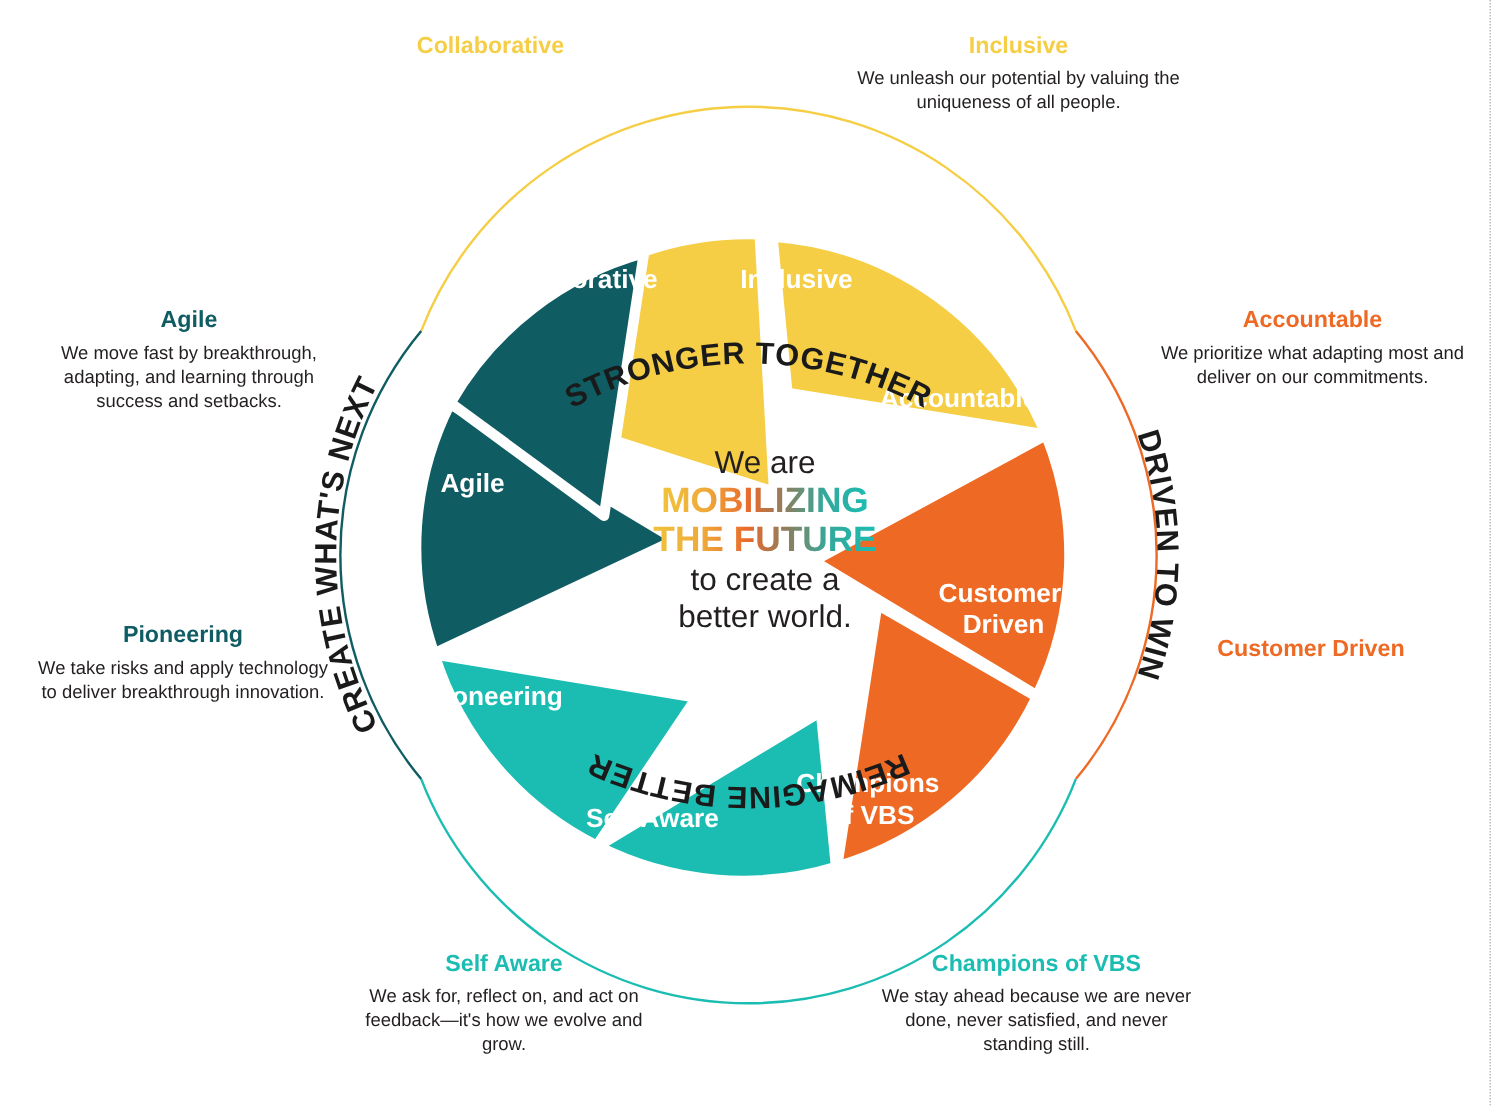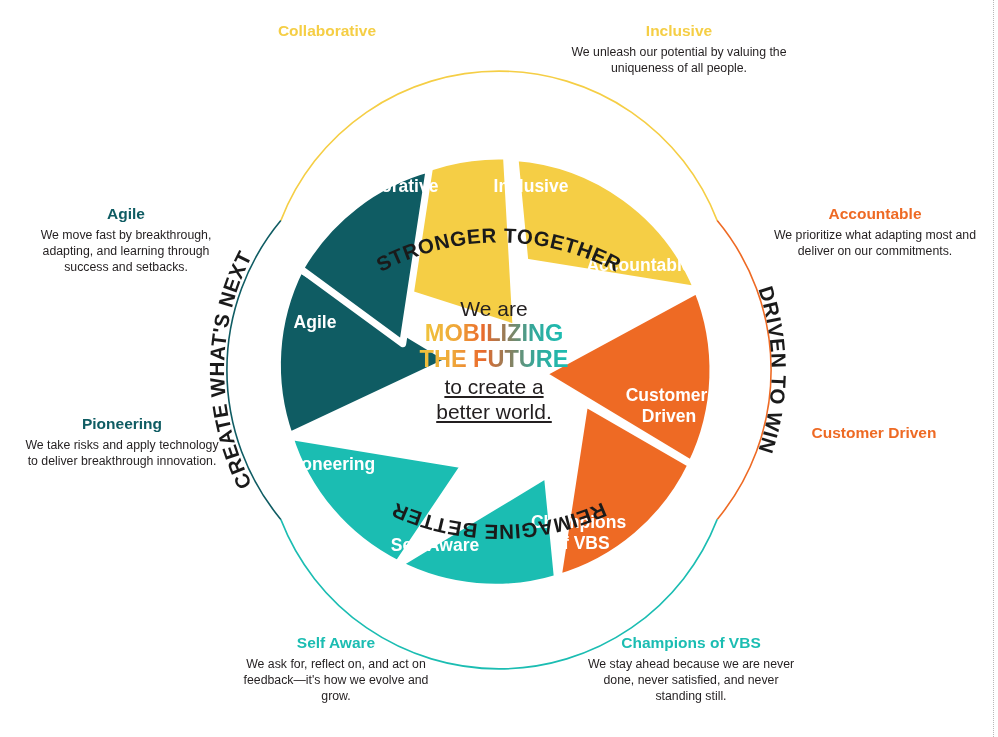--- a/index.html
+++ b/index.html
@@ -27,23 +27,23 @@
   .co-selfaware{left:236px;top:634px;width:200px;}
   .co-champions{left:580px;top:634px;width:222px;}
 
   svg{display:block;}
   .seg-label{fill:#ffffff;font-family:"Liberation Sans","DejaVu Sans",sans-serif;
              font-size:17.5px;font-weight:bold;}
   .arc-label{font-family:"Liberation Sans","DejaVu Sans",sans-serif;
              font-size:20.5px;font-weight:bold;fill:#1a1a1a;letter-spacing:0.6px;}
 
   
-  .center-copy{position:absolute;left:394px;top:296px;width:200px;text-align:center;}
+  .center-copy{position:absolute;left:410px;top:296px;width:200px;text-align:center;}
   .center-copy .l-plain{font-size:21px;color:#231f20;line-height:1.2;font-weight:normal;}
-  .center-copy .l-tail{font-size:21px;color:#231f20;line-height:1.2;font-weight:normal;text-decoration:underline;}
+  .center-copy .l-tail{font-size:21px;color:#231f20;line-height:1.2;font-weight:normal;}
   .grad-line{display:block;}
 </style>
 </head>
 <body>
 
 <div id="stage">
 
   <div class="edge-rule"></div>
 
   <svg id="wheel" width="998" height="737" viewBox="0 0 998 737">

